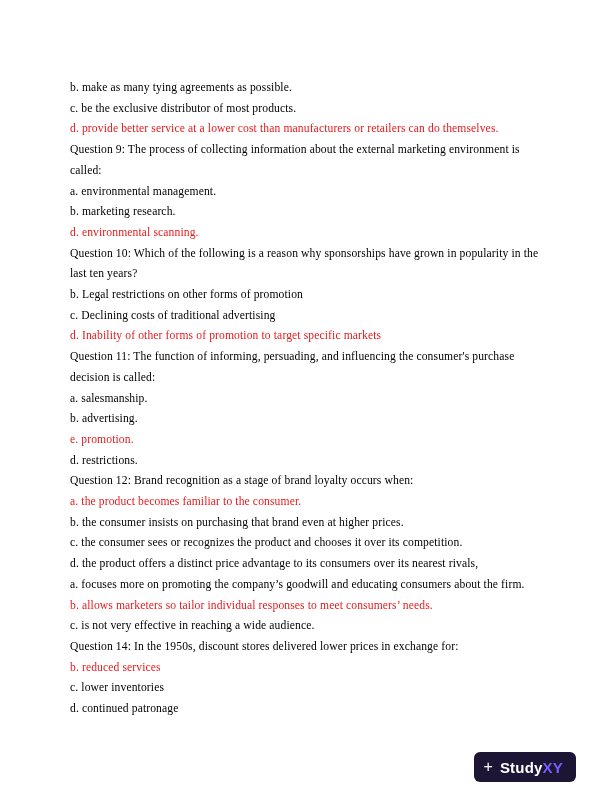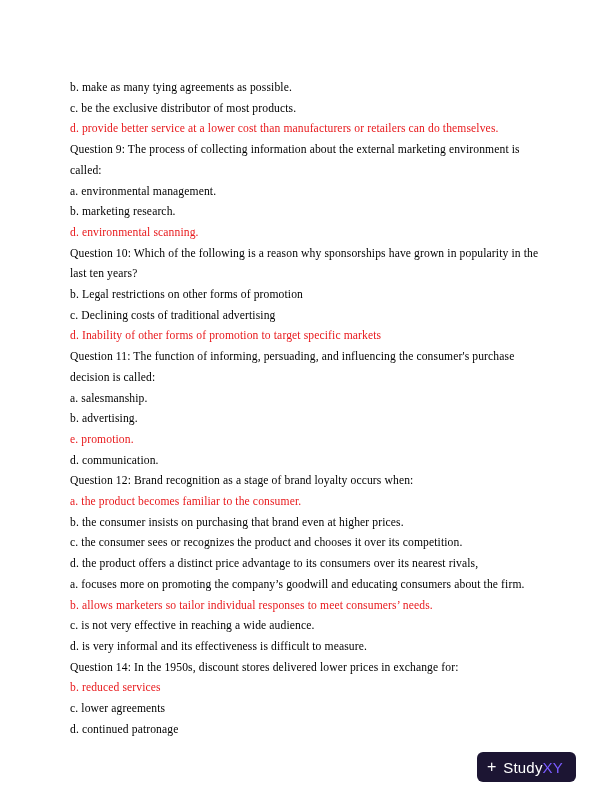--- a/index.html
+++ b/index.html
@@ -55,21 +55,21 @@
     color: #ffffff;
     font-family: "Liberation Sans", sans-serif;
     font-size: 16px;
     font-weight: normal;
     margin-right: 7px;
     line-height: 1;
   }
   .watermark .wm-text {
     font-family: "Liberation Sans", sans-serif;
     font-size: 15px;
-    font-weight: normal;
+    font-weight: bold;
     letter-spacing: 0.2px;
     line-height: 1;
   }
   .watermark .wm-study {
     color: #ffffff;
   }
   .watermark .wm-xy {
     color: #7b5cff;
   }
 </style>
@@ -86,33 +86,32 @@
       <div class="line">b. marketing research.</div>
       <div class="line red">d. environmental scanning.</div>
       <div class="line">Question 10: Which of the following is a reason why sponsorships have grown in popularity in the last ten years?</div>
       <div class="line">b. Legal restrictions on other forms of promotion</div>
       <div class="line">c. Declining costs of traditional advertising</div>
       <div class="line red">d. Inability of other forms of promotion to target specific markets</div>
       <div class="line">Question 11: The function of informing, persuading, and influencing the consumer's purchase decision is called:</div>
       <div class="line">a. salesmanship.</div>
       <div class="line">b. advertising.</div>
       <div class="line red">e. promotion.</div>
-      <div class="line">d. communication.</div>
+      <div class="line">d. restrictions.</div>
       <div class="line">Question 12: Brand recognition as a stage of brand loyalty occurs when:</div>
       <div class="line red">a. the product becomes familiar to the consumer.</div>
       <div class="line">b. the consumer insists on purchasing that brand even at higher prices.</div>
       <div class="line">c. the consumer sees or recognizes the product and chooses it over its competition.</div>
       <div class="line">d. the product offers a distinct price advantage to its consumers over its nearest rivals,</div>
       <div class="line">a. focuses more on promoting the company’s goodwill and educating consumers about the firm.</div>
       <div class="line red">b. allows marketers so tailor individual responses to meet consumers’ needs.</div>
       <div class="line">c. is not very effective in reaching a wide audience.</div>
-      <div class="line">d. is very informal and its effectiveness is difficult to measure.</div>
       <div class="line">Question 14: In the 1950s, discount stores delivered lower prices in exchange for:</div>
       <div class="line red">b. reduced services</div>
-      <div class="line">c. lower agreements</div>
+      <div class="line">c. lower inventories</div>
       <div class="line">d. continued patronage</div>
     </div>
 
   <div class="watermark">
     <span class="plus">+</span>
     <span class="wm-text"><span class="wm-study">Study</span><span class="wm-xy">XY</span></span>
   </div>
 </div>
 
 </body></html>

